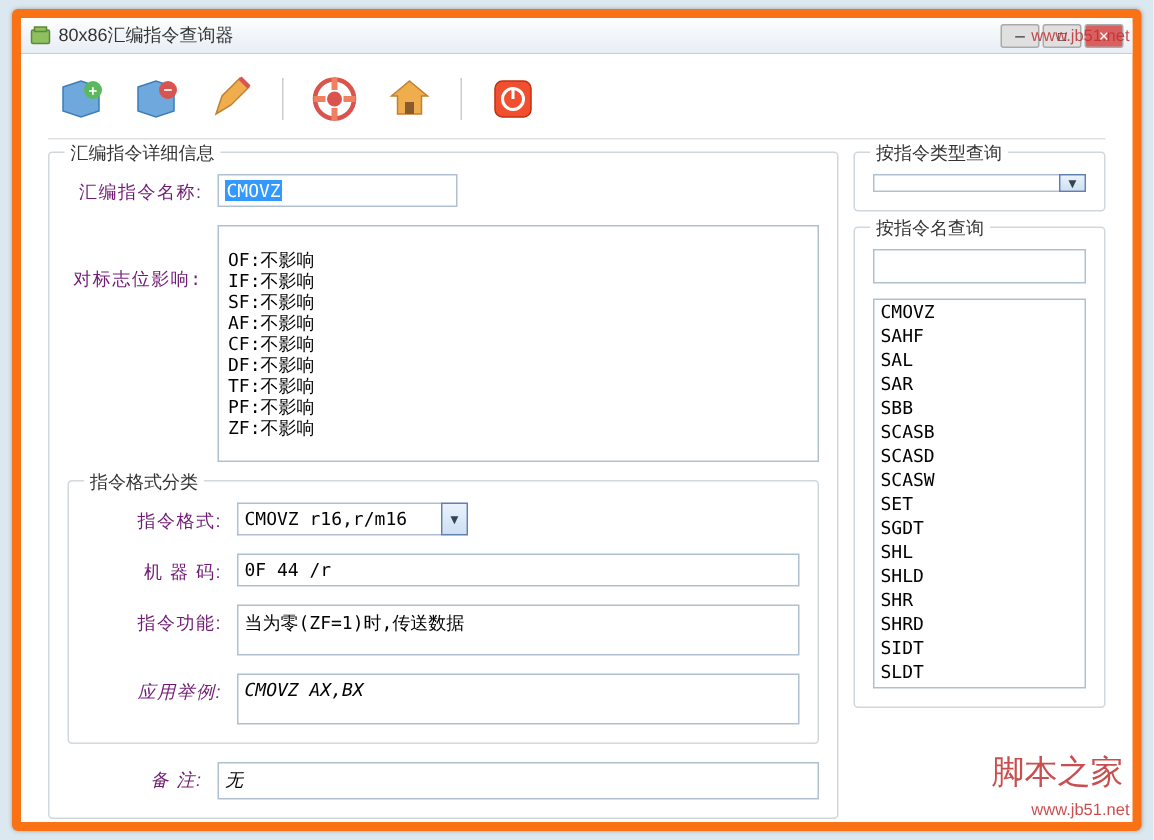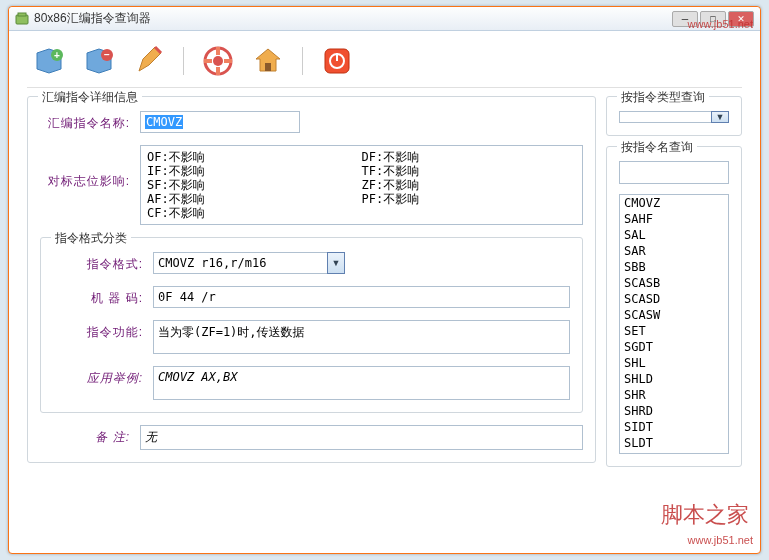--- a/index.html
+++ b/index.html
@@ -1,44 +1,44 @@
 <!DOCTYPE html>
 <html><head>
 <meta charset="utf-8">
 <style>
 * { box-sizing: border-box; margin: 0; padding: 0; }
 body { font-family: "Microsoft YaHei", SimSun, sans-serif; font-size: 12px; background: #dce8f0; width: 769px; height: 560px; overflow: hidden; position: relative; }
-.window { position: absolute; top: 6px; left: 8px; width: 753px; height: 548px; background: #fff; border: 1px solid #f97316; border-radius: 4px; box-shadow: 0 0 3px rgba(0,0,0,0.3); }
+.window { position: absolute; top: 6px; left: 8px; width: 753px; height: 548px; background: #fff; border: 6px solid #f97316; border-radius: 4px; box-shadow: 0 0 3px rgba(0,0,0,0.3); }
 .titlebar { height: 24px; background: linear-gradient(#fdfefe, #e8eef5); border-bottom: 1px solid #c0d0e0; display: flex; align-items: center; padding: 0 6px; border-radius: 4px 4px 0 0; }
 .titlebar-icon { width: 14px; height: 14px; margin-right: 5px; }
 .titlebar-text { font-size: 12px; color: #333; flex: 1; }
 .win-controls { display: flex; gap: 2px; }
 .win-btn { width: 26px; height: 16px; background: #e0e0e0; border: 1px solid #aaa; border-radius: 2px; font-size: 9px; display: flex; align-items: center; justify-content: center; cursor: pointer; }
 .win-btn.close { background: #d96060; color: #fff; }
 .body-area { padding: 10px 18px; }
 .toolbar { display: flex; gap: 18px; align-items: center; padding: 4px 6px 10px; border-bottom: 1px solid #e0e0e0; margin-bottom: 8px; }
 .tool-icon { width: 32px; height: 32px; display: flex; align-items: center; justify-content: center; cursor: pointer; }
 .tool-sep { width: 1px; height: 28px; background: #ccc; }
 .content { display: flex; gap: 10px; }
 .left-col { flex: 1; }
-.right-col { width: 136px; }
+.right-col { width: 168px; }
 .group { border: 1px solid #d0d7dd; border-radius: 3px; padding: 14px 12px 12px; margin-bottom: 10px; position: relative; }
 .group-title { position: absolute; top: -8px; left: 10px; background: #fff; padding: 0 4px; font-size: 12px; color: #333; }
 .row { display: flex; align-items: flex-start; margin-bottom: 12px; }
 .row:last-child { margin-bottom: 0; font-style: italic; }
 .lbl { width: 100px; text-align: right; padding-right: 10px; padding-top: 4px; font-size: 12px; color: #701a75; letter-spacing: 1px; }
 .field { flex: 1; }
 .tbox { width: 100%; border: 1px solid #b0c0d0; padding: 3px 4px; font-size: 12px; font-family: SimSun, monospace; background: #fff; }
 .tbox.name { width: 160px; }
 .tbox.name .sel { background: #3399ff; color: #fff; padding: 0 1px; }
-.flags-box { border: 1px solid #b0c0d0; background: #fff; padding: 4px 6px; min-height: 72px; font-family: SimSun, monospace; font-size: 12px; display: flex; }
+.flags-box { border: 1px solid #b0c0d0; background: #fff; padding: 15px 6px; min-height: 72px; font-family: SimSun, monospace; font-size: 12px; display: flex; flex-direction: column; }
 .flags-col { flex: 1; }
 .flags-col div { line-height: 14px; }
 .combo { display: flex; }
-.combo .tbox { width: 174px; border-right: none; }
+.combo .tbox { width: 136px; border-right: none; }
 .combo-btn { width: 18px; border: 1px solid #6080b0; background: linear-gradient(#eaf2fb,#cde0f2); display: flex; align-items: center; justify-content: center; cursor: pointer; font-size: 9px; color: #345; }
 .right-combo { width: 100%; display: flex; }
 .right-combo .tbox { flex: 1; border-right: none; }
 .listbox { width: 100%; height: 260px; border: 1px solid #b0c0d0; background: #fff; overflow-y: scroll; font-family: SimSun, monospace; font-size: 12px; }
 .listbox div { padding: 1px 4px; cursor: pointer; line-height: 14px; }
 .search-input { width: 100%; border: 1px solid #b0c0d0; padding: 3px 4px; margin-bottom: 10px; background: #fff; }
 .watermark { position: absolute; right: 20px; bottom: 30px; color: #c03030; font-size: 22px; font-family: Liberation Mono, monospace; opacity: 0.85; pointer-events: none; }
 .watermark-url { position: absolute; right: 16px; bottom: 14px; color: #c03030; font-size: 11px; opacity: 0.85; pointer-events: none; }
 .watermark-url2 { position: absolute; right: 16px; top: 18px; color: #c03030; font-size: 11px; opacity: 0.85; pointer-events: none; }
 </style>
@@ -118,35 +118,35 @@
           <div class="group-title">汇编指令详细信息</div>
 
           <div class="row">
             <div class="lbl">汇编指令名称:</div>
             <div class="field">
               <div class="tbox name"><span class="sel">CMOVZ</span></div>
             </div>
           </div>
 
           <div class="row">
-            <div class="lbl" style="padding-top:28px;">对标志位影响:</div>
+            <div class="lbl" style="padding-top:28px;font-family:Liberation Mono, monospace;">对标志位影响:</div>
             <div class="field">
               <div class="flags-box">
                 <div class="flags-col" id="flags-col1">
                     <div>OF:不影响</div>
                     <div>IF:不影响</div>
                     <div>SF:不影响</div>
                     <div>AF:不影响</div>
                     <div>CF:不影响</div>
                   </div>
                 <div class="flags-col" id="flags-col2">
                     <div>DF:不影响</div>
                     <div>TF:不影响</div>
+                    <div>PF:不影响</div>
                     <div>ZF:不影响</div>
-                    <div>PF:不影响</div>
                   </div>
               </div>
             </div>
           </div>
 
           <div class="group" style="margin-bottom:0;">
             <div class="group-title">指令格式分类</div>
 
             <div class="row">
               <div class="lbl">指令格式:</div>

